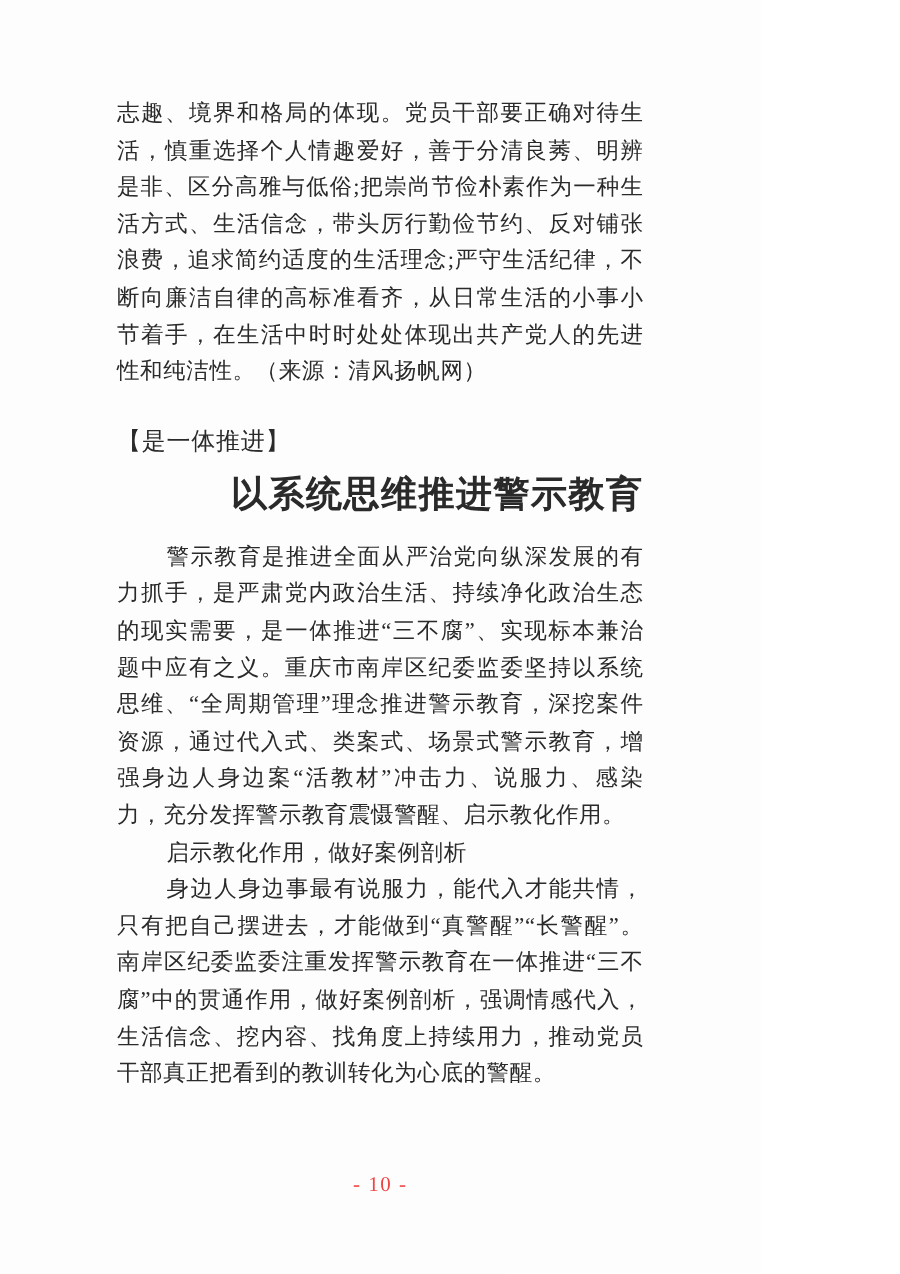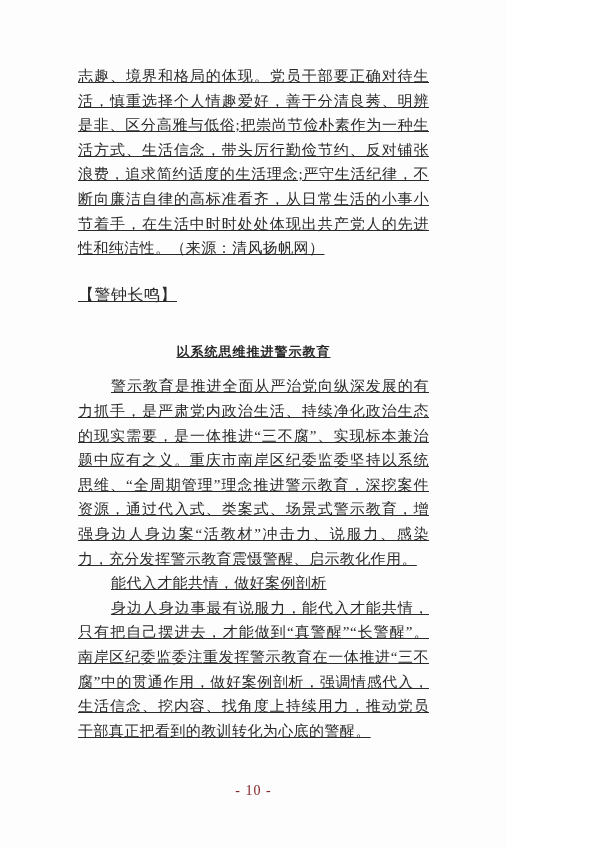--- a/index.html
+++ b/index.html
@@ -8,21 +8,20 @@
     background: #ffffff;
   }
   .page {
     position: relative;
     width: 507px;
     height: 849px;
     background: #fdfdfd;
     overflow: hidden;
     font-family: "Liberation Serif", "DejaVu Serif", serif;
     color: #2a2a2a;
-    text-decoration: underline;
   }
   .content {
     padding: 64px 78px 0 78px;
   }
   .body-text {
     margin: 0;
     font-size: 15px;
     line-height: 24.6px;
     letter-spacing: 0.4px;
     text-align: justify;
@@ -31,58 +30,58 @@
   .continuation {
     text-indent: 0;
   }
   .section-label {
     margin-top: 21px;
     font-size: 16px;
     line-height: 25px;
     letter-spacing: 0.5px;
   }
   .article-title {
-    margin-top: 31px;
-    font-size: 13px;
+    margin-top: 9px;
+    font-size: 24px;
     line-height: 28px;
     font-weight: bold;
-    text-align: center;
+    text-align: right;
     letter-spacing: 1px;
   }
   .lead {
   }
   .indent-2 {
     text-indent: 2.2em;
   }
   .page-number {
     position: absolute;
     left: 0;
     top: 783px;
     width: 100%;
     text-align: center;
     font-size: 14px;
     letter-spacing: 1px;
-    color: #7f1d1d;
+    color: #ef4444;
   }
 </style>
 </head>
 <body>
 
 <div class="page">
   <div class="content">
 
     <p class="body-text continuation">志趣、境界和格局的体现。党员干部要正确对待生活，慎重选择个人情趣爱好，善于分清良莠、明辨是非、区分高雅与低俗;把崇尚节俭朴素作为一种生活方式、生活信念，带头厉行勤俭节约、反对铺张浪费，追求简约适度的生活理念;严守生活纪律，不断向廉洁自律的高标准看齐，从日常生活的小事小节着手，在生活中时时处处体现出共产党人的先进性和纯洁性。（来源：清风扬帆网）</p>
 
-    <p class="body-text section-label">【警钟长鸣】</p>
+    <p class="body-text section-label">【是一体推进】</p>
 
     <h1 class="article-title">以系统思维推进警示教育</h1>
 
     <p class="body-text lead indent-2">警示教育是推进全面从严治党向纵深发展的有力抓手，是严肃党内政治生活、持续净化政治生态的现实需要，是一体推进“三不腐”、实现标本兼治题中应有之义。重庆市南岸区纪委监委坚持以系统思维、“全周期管理”理念推进警示教育，深挖案件资源，通过代入式、类案式、场景式警示教育，增强身边人身边案“活教材”冲击力、说服力、感染力，充分发挥警示教育震慑警醒、启示教化作用。</p>
 
-    <p class="body-text indent-2">能代入才能共情，做好案例剖析</p>
+    <p class="body-text indent-2">启示教化作用，做好案例剖析</p>
 
     <p class="body-text indent-2">身边人身边事最有说服力，能代入才能共情，只有把自己摆进去，才能做到“真警醒”“长警醒”。南岸区纪委监委注重发挥警示教育在一体推进“三不腐”中的贯通作用，做好案例剖析，强调情感代入，生活信念、挖内容、找角度上持续用力，推动党员干部真正把看到的教训转化为心底的警醒。</p>
 
 
   </div>
 
   <div class="page-number">- 10 -</div>
 </div>
 
 </body></html>

